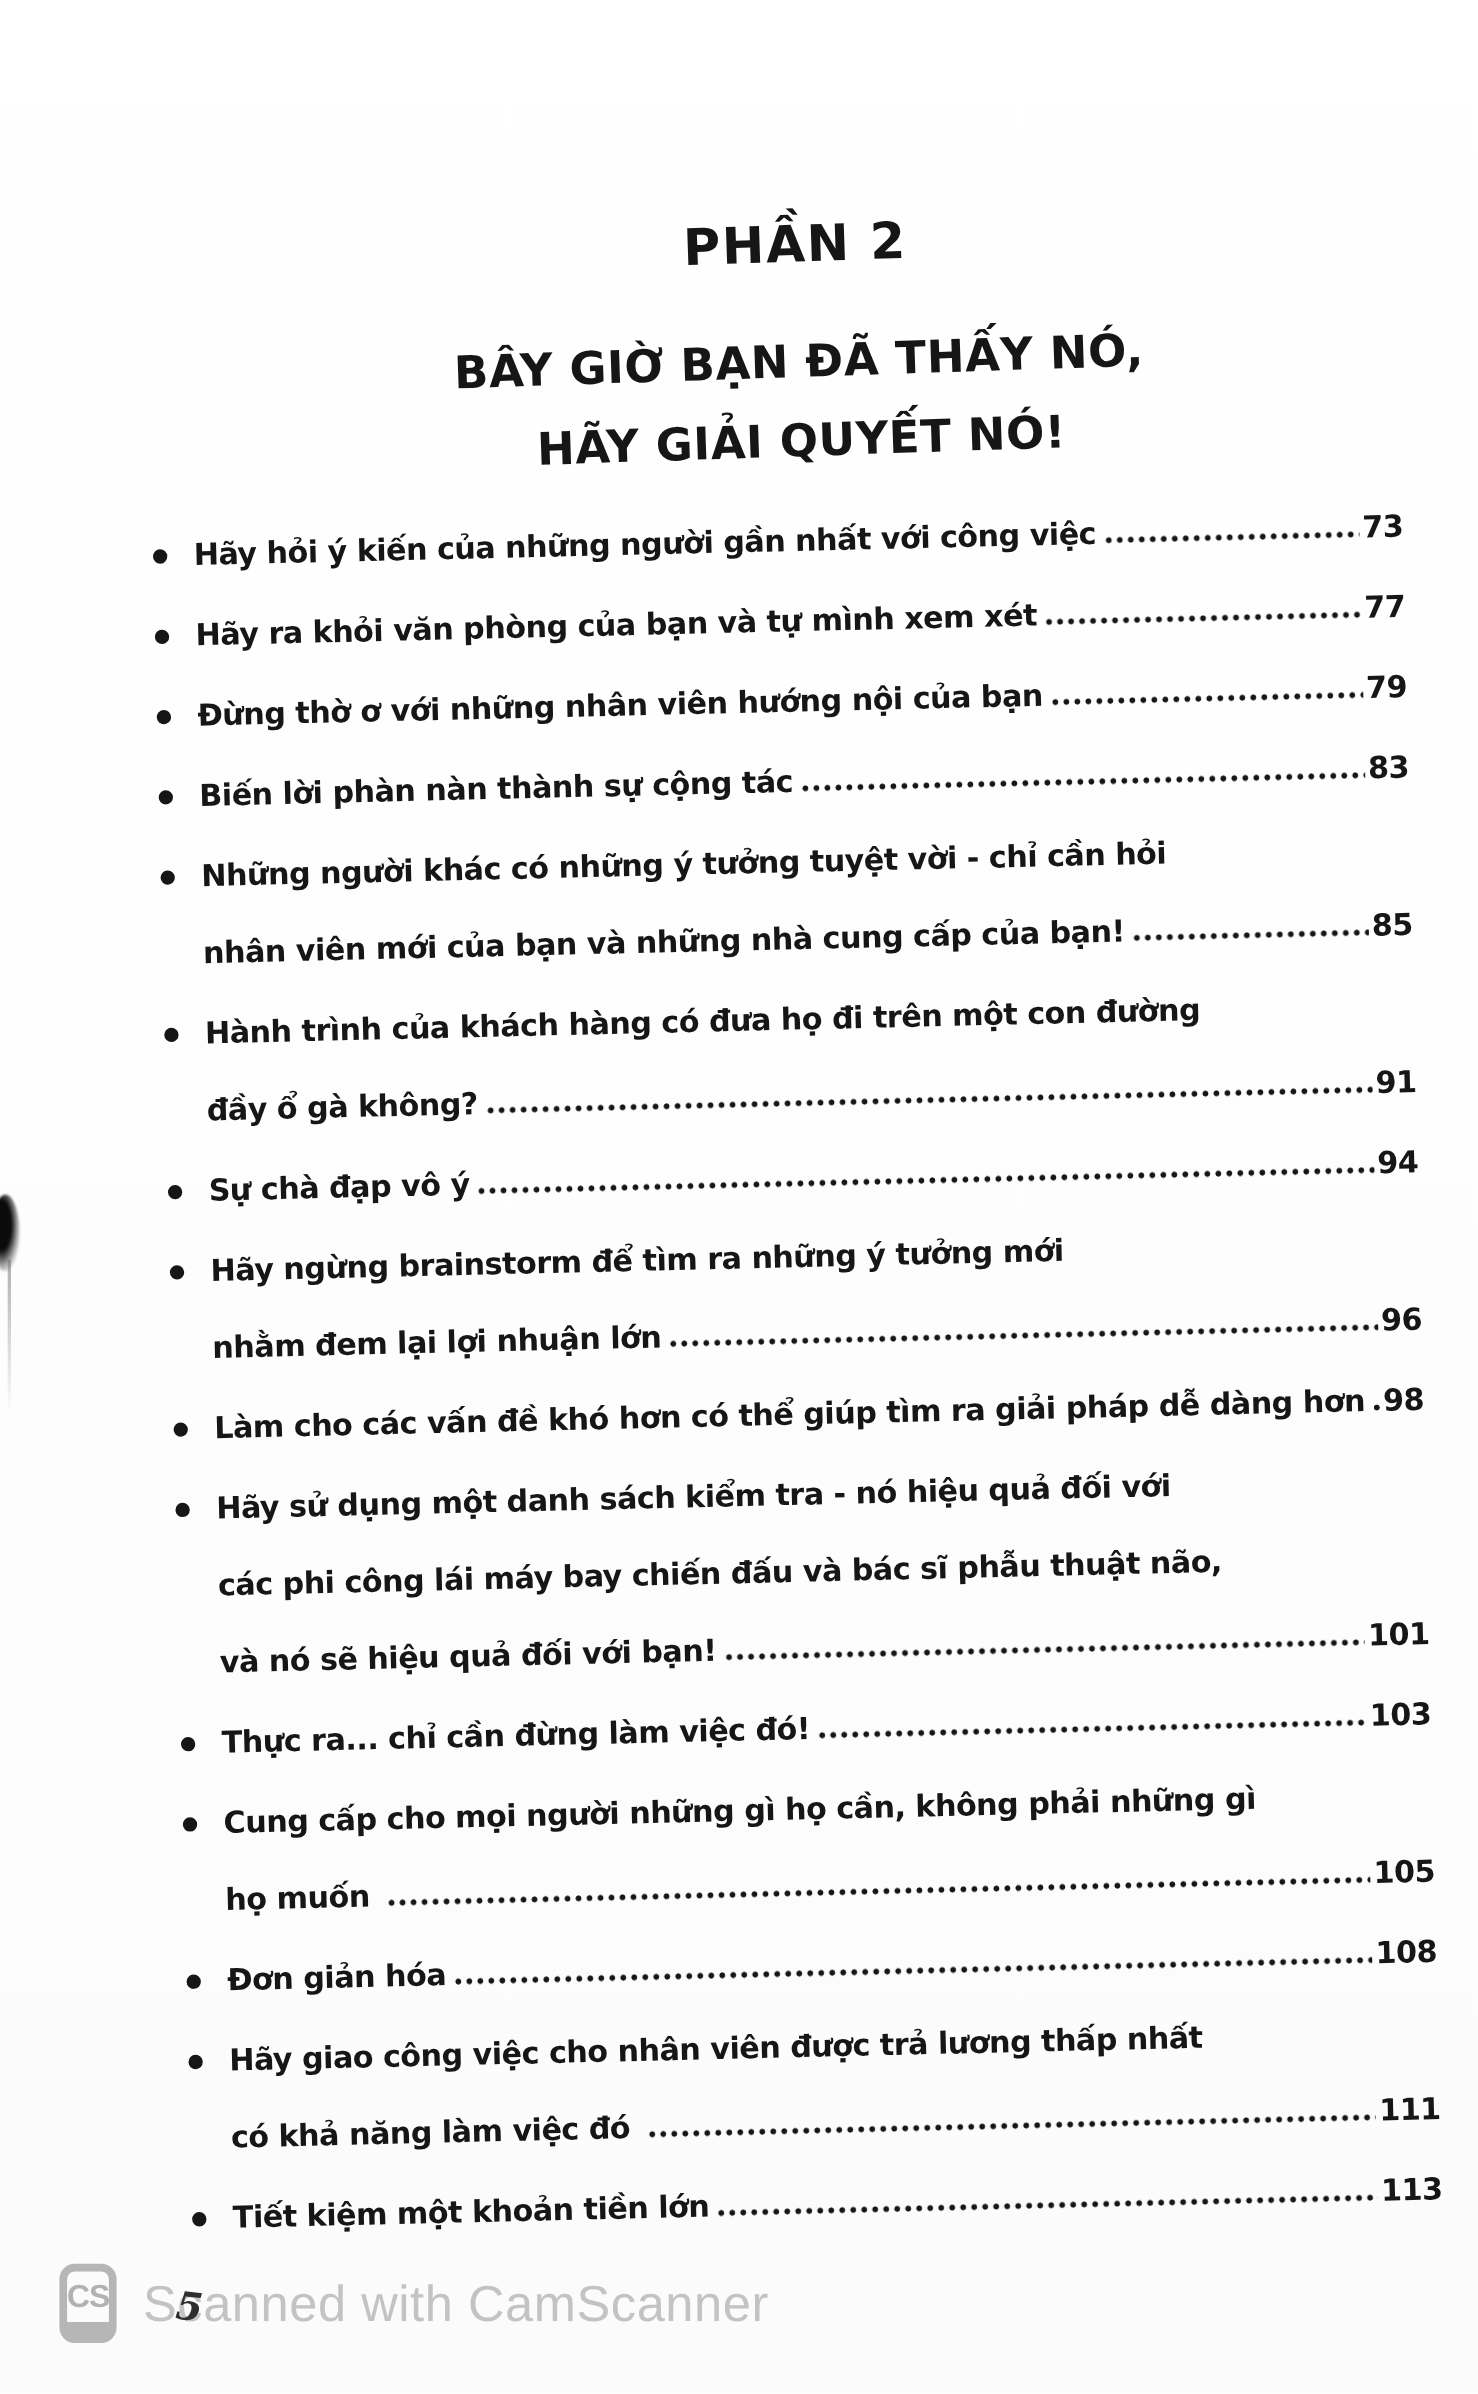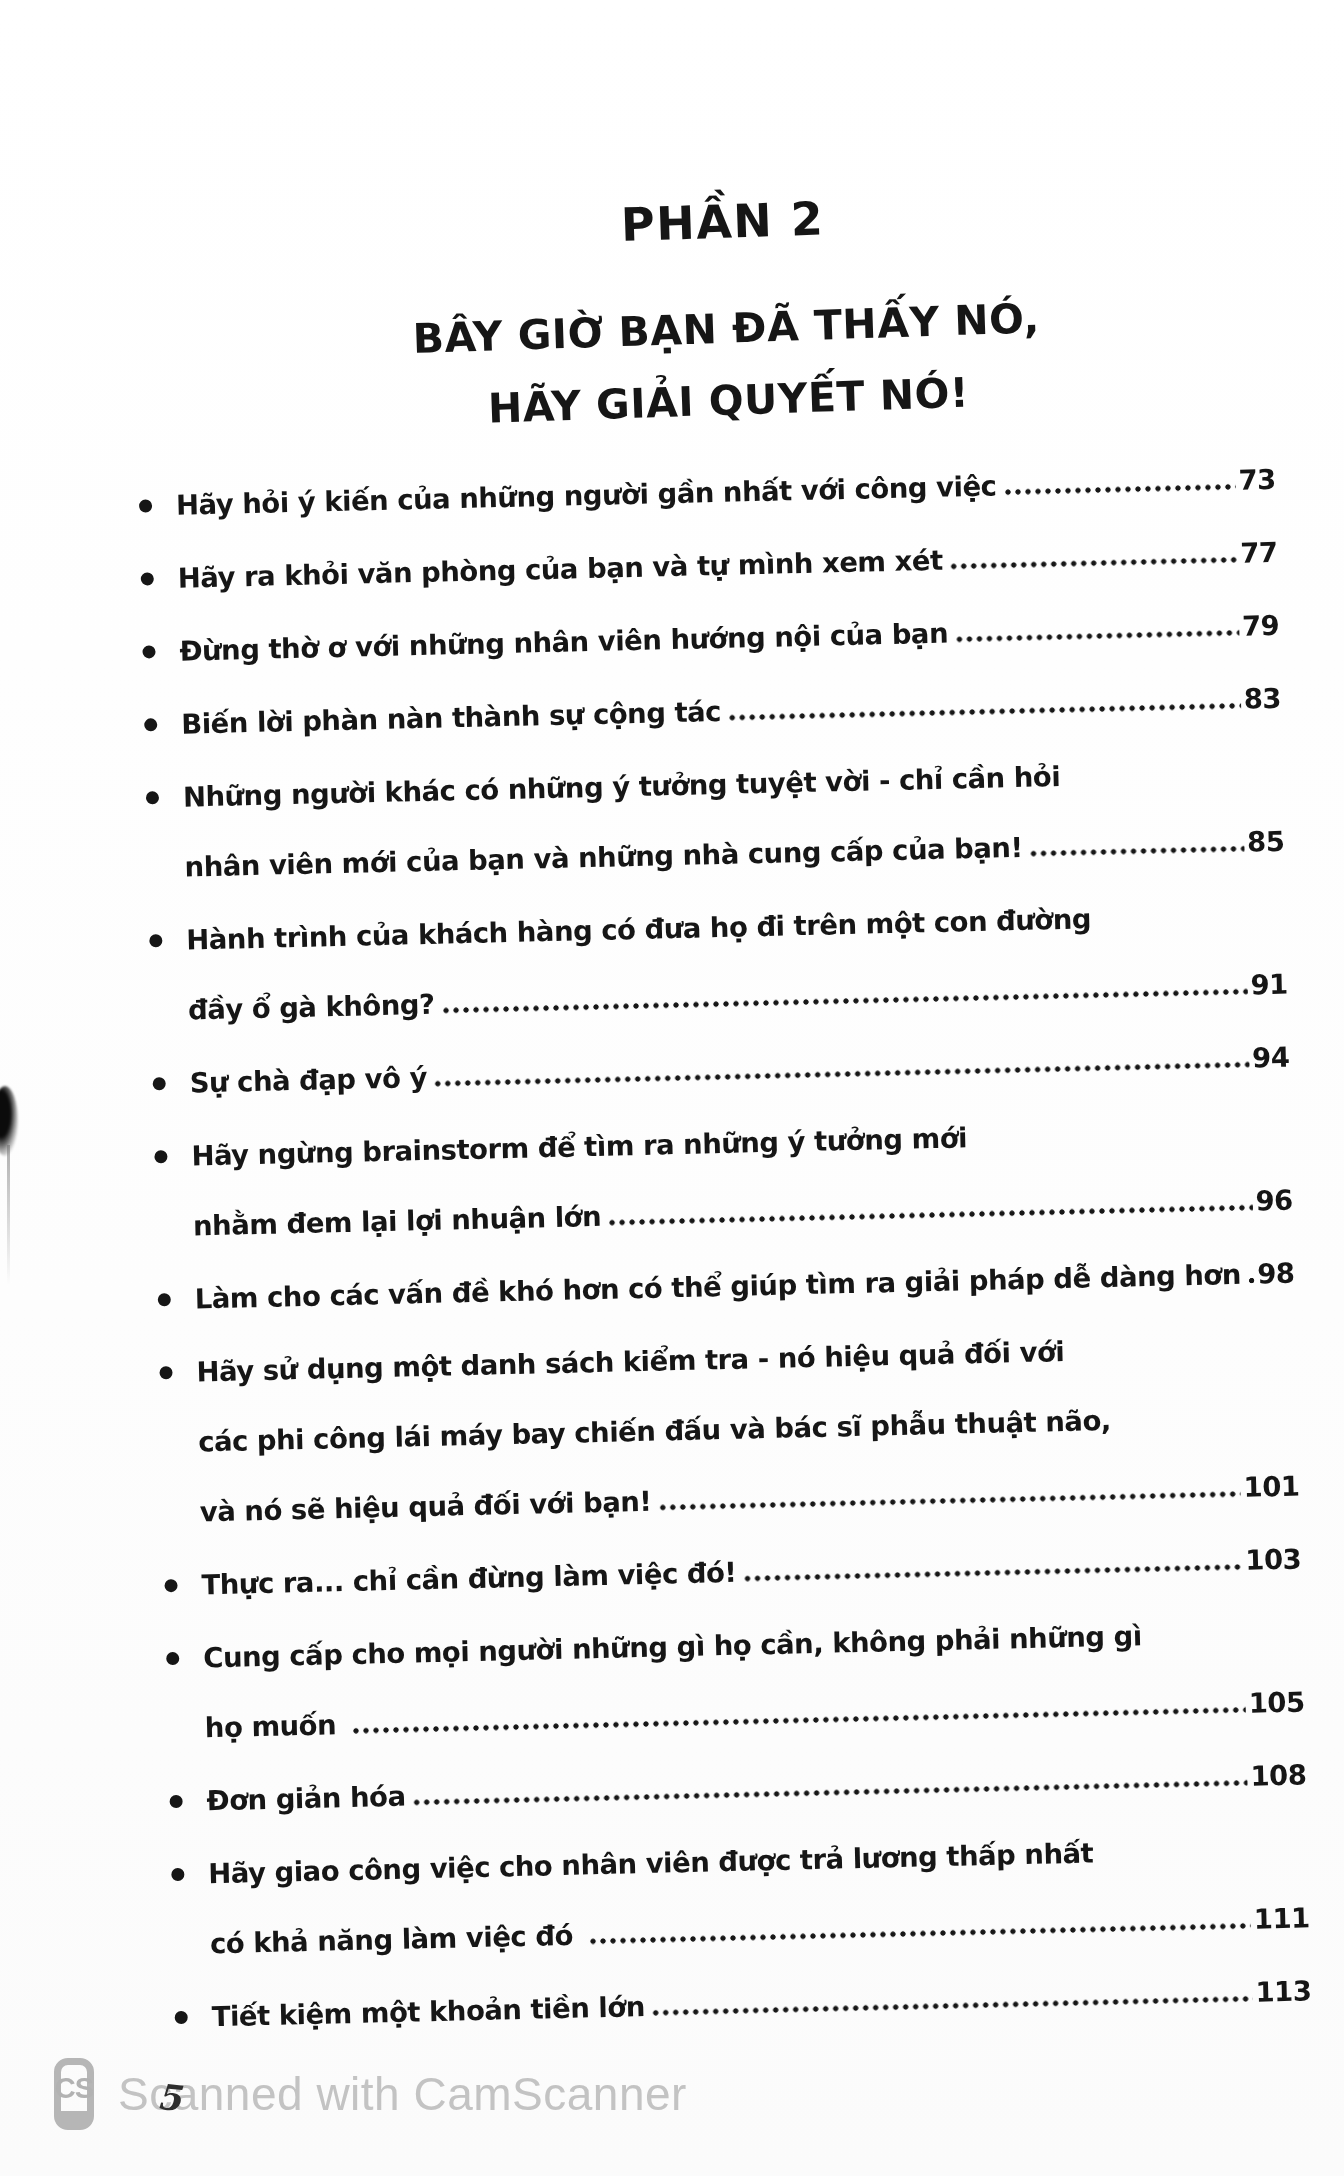--- a/index.html
+++ b/index.html
@@ -70,21 +70,21 @@
     background:linear-gradient(#6f6f6f,rgba(160,160,160,0));
     opacity:0.55;
   }
   
   .watermark-bar{
     position:absolute;left:54px;bottom:46px;
     display:flex;align-items:center;
   }
   .cs-logo{
     box-sizing:border-box;
-    width:40px;height:72px;
+    width:52px;height:72px;
     border:7px solid #b6b6b6;
     border-bottom-width:19px;
     border-radius:14px;
     display:flex;align-items:center;justify-content:center;
   }
   .cs-logo-text{
     font-size:29px;font-weight:700;color:#b2b2b2;
     letter-spacing:-1px;
     font-family:"Liberation Sans",sans-serif;
   }

